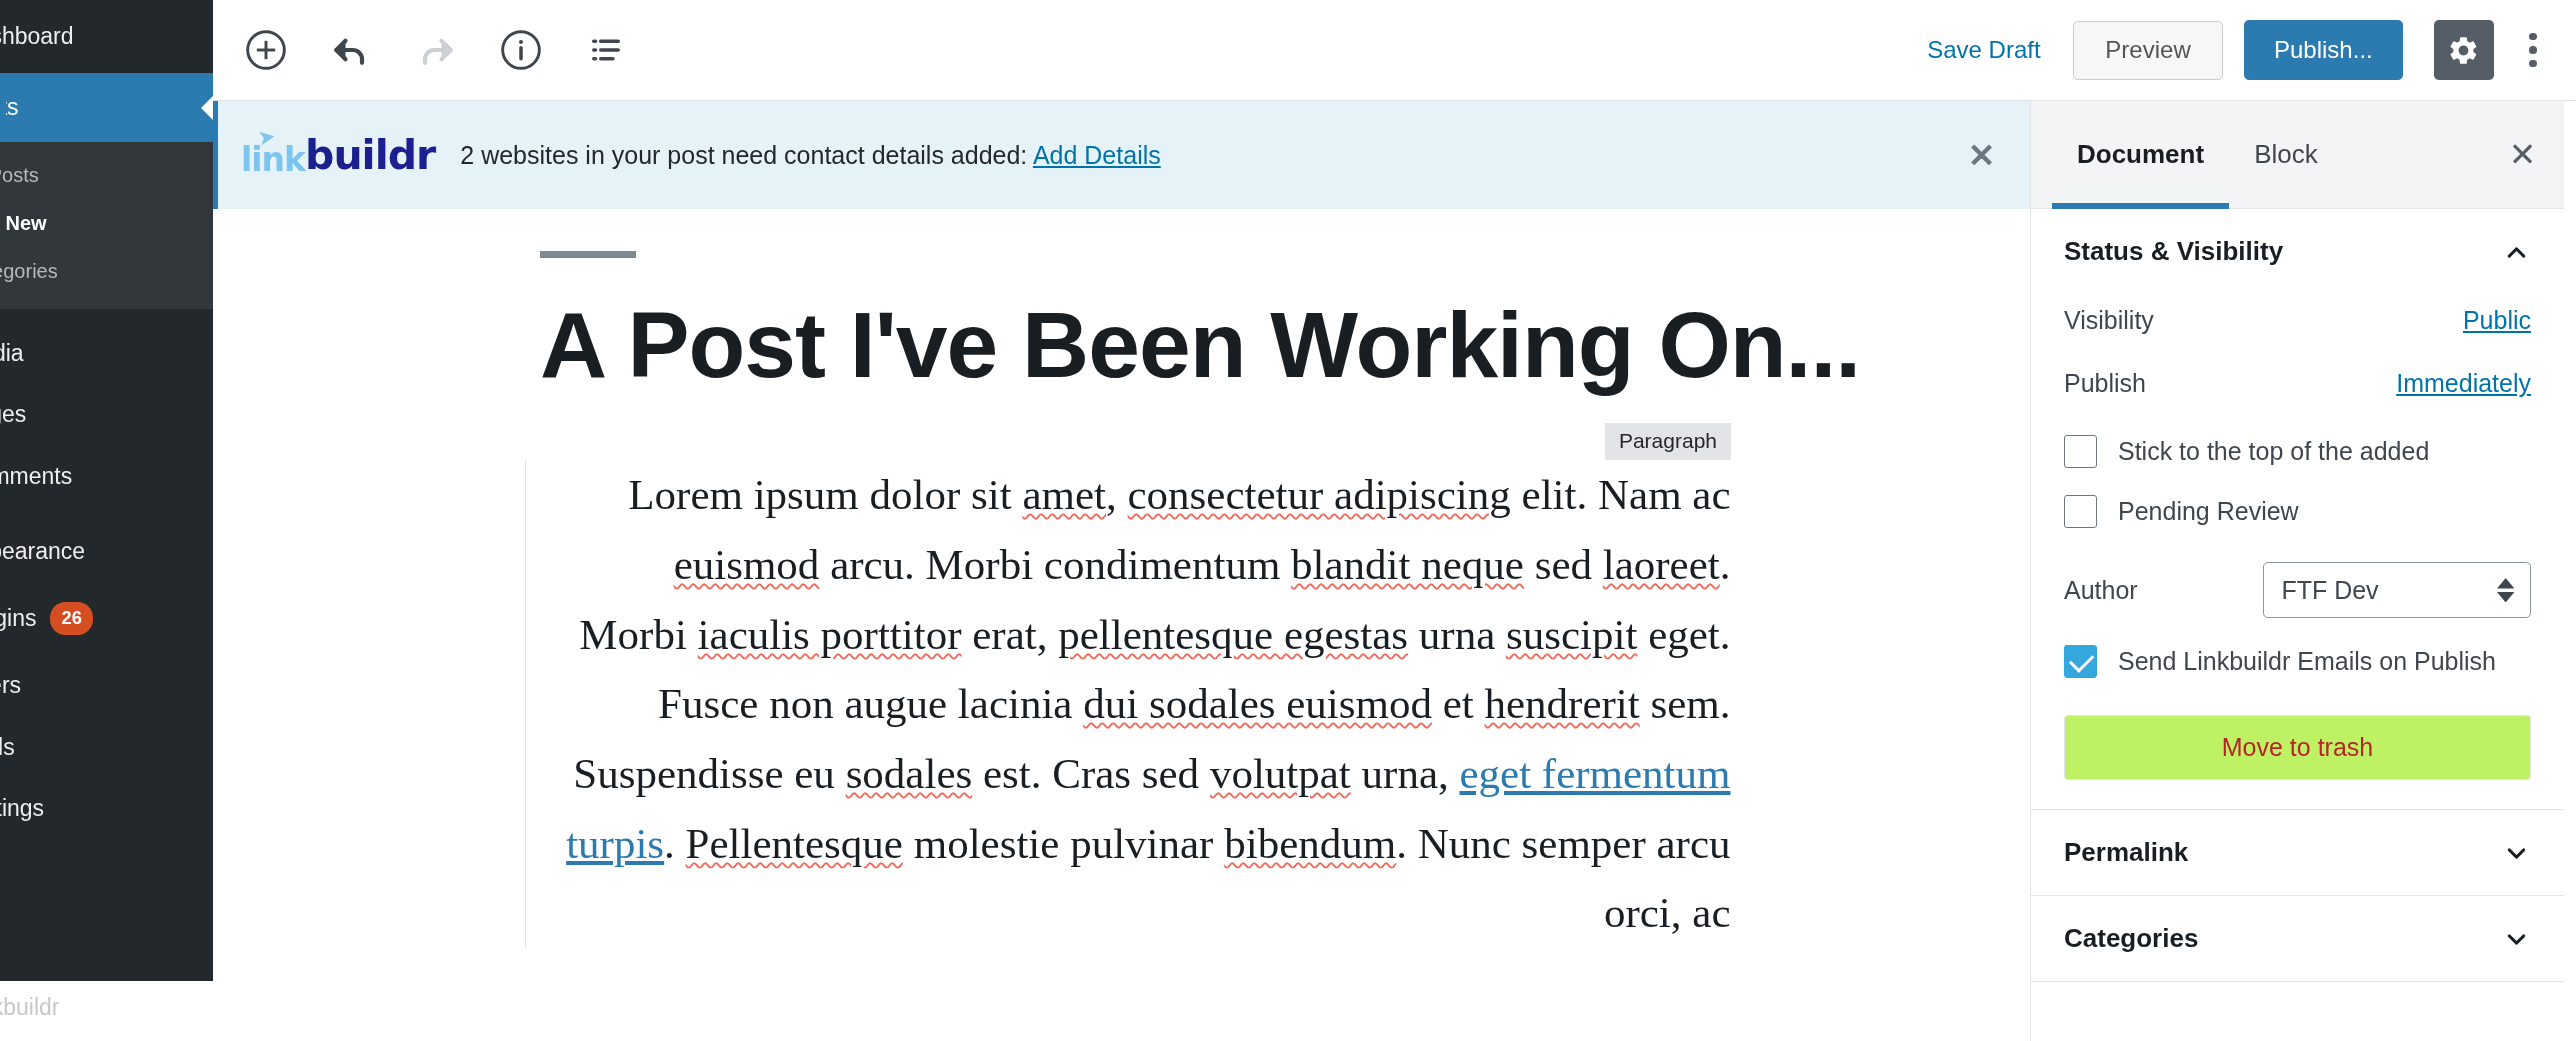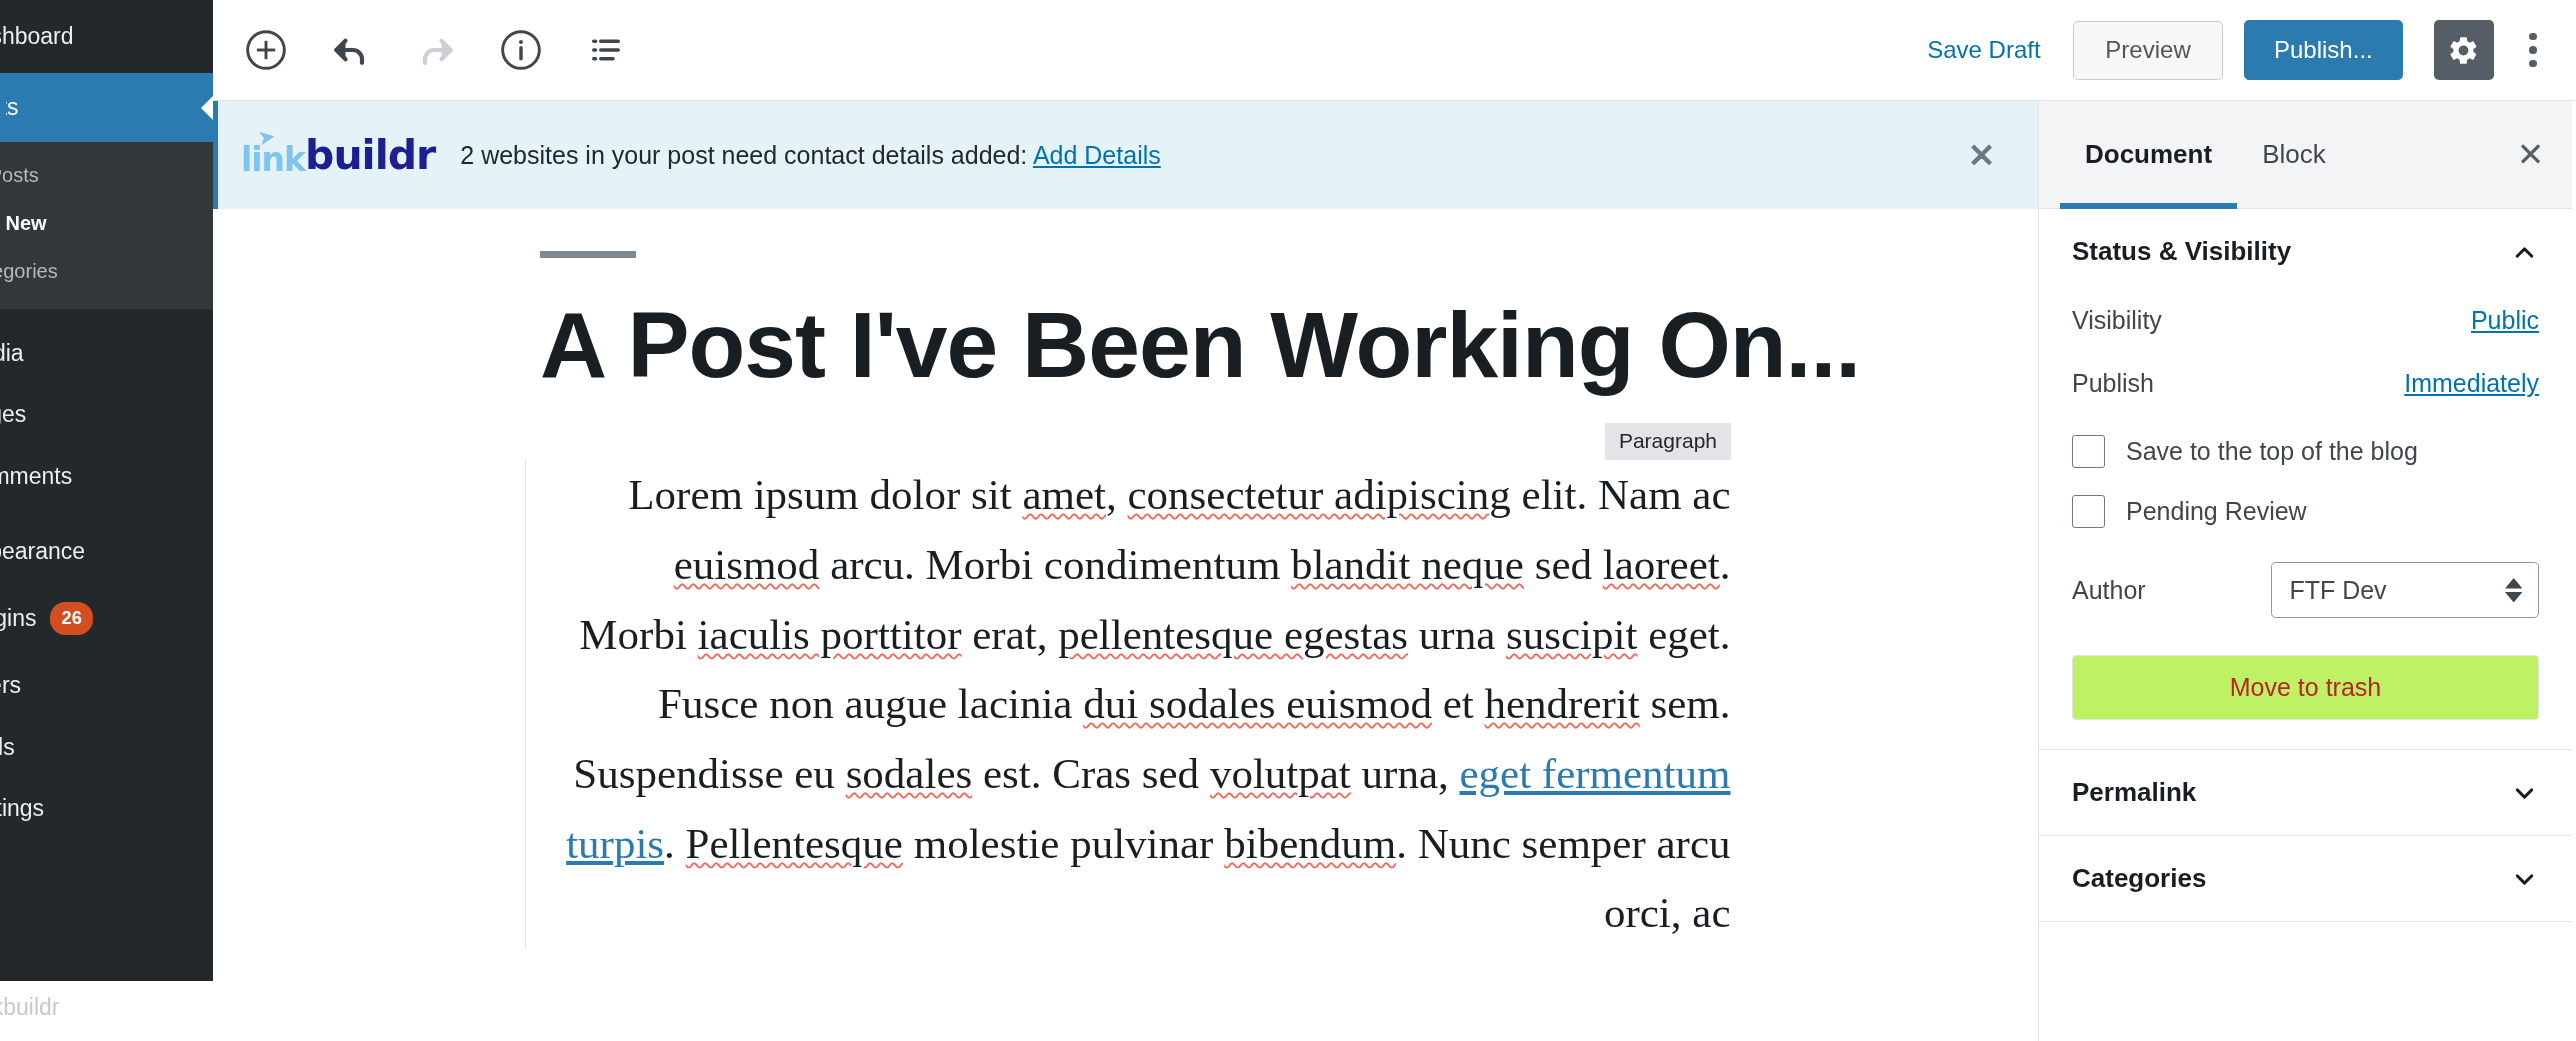--- a/index.html
+++ b/index.html
@@ -223,21 +223,21 @@
     text-decoration: underline;
     text-decoration-color: #ef6a5a;
     text-decoration-style: wavy;
     text-decoration-thickness: 1.9px;
     text-underline-offset: 3.9px;
   }
   .body-text a { color: #2b7bb0; text-decoration: underline; }
 
   
   .settings {
-    position: absolute; right: 4px; top: 101px;
+    position: absolute; right: 12px; top: 101px;
     width: 534px; bottom: 0;
     background: #fff;
     border-left: 1px solid #e2e4e7;
   }
   .settings-tabs {
     display: flex; align-items: center;
     height: 108px;
     background: #f3f4f5;
     border-bottom: 1px solid #e2e4e7;
     padding: 0 17.4px 0 21px;
@@ -501,40 +501,44 @@
           <div class="row">
             <span class="row-label">Visibility</span>
             <span class="row-value">Public</span>
           </div>
           <div class="row">
             <span class="row-label">Publish</span>
             <span class="row-value">Immediately</span>
           </div>
           <div class="cb-row">
             <span class="cb"></span>
-            <span class="cb-label">Save to the top of the blog</span>
+            <span class="cb-label">Stick to the top of the added</span>
           </div>
           <div class="cb-row">
             <span class="cb"></span>
             <span class="cb-label">Pending Review</span>
           </div>
           <div class="author-row">
             <span class="row-label">Author</span>
             <div class="select">
               <span>FTF Dev</span>
               <span class="arrows">
                 <svg width="17.4" height="10.6" viewBox="0 0 10 6" fill="#40464d">
                     <polygon points="5,0 10,6 0,6"></polygon>
                   </svg>
                 <svg width="17.4" height="10.6" viewBox="0 0 10 6" fill="#40464d">
                     <polygon points="0,0 10,0 5,6"></polygon>
                   </svg>
               </span>
             </div>
           </div>
+          <div class="cb-row">
+            <span class="cb checked"></span>
+            <span class="cb-label">Send Linkbuildr Emails on Publish</span>
+          </div>
           <button class="trash-btn">Move to trash</button>
         </div>
       </div>
 
       <div class="panel">
         <div class="panel-head">
           <span class="panel-title">Permalink</span>
           <span class="chev">
             <svg width="29" height="29" viewBox="0 0 24 24" fill="none" stroke="#191e23" stroke-width="2.4" stroke-linecap="round" stroke-linejoin="round">
                 <polyline points="6,9 12,15 18,9"></polyline>

